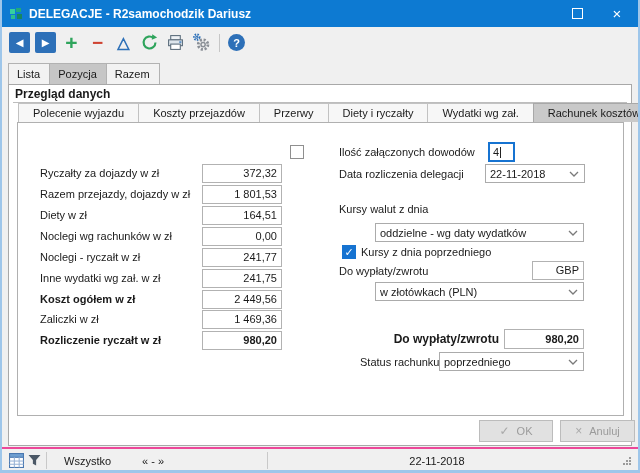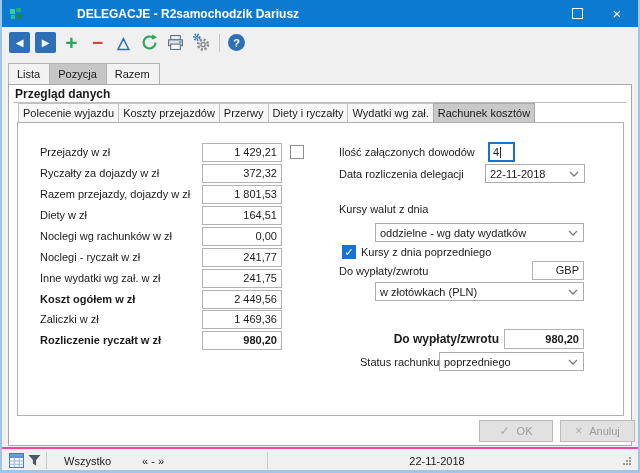--- a/index.html
+++ b/index.html
@@ -4,21 +4,21 @@
 <style>
   html,body{margin:0;padding:0;background:#d7d7d7;}
   .window{
     position:relative;width:640px;height:473px;box-sizing:border-box;
     border-left:2px solid #9ec6ea;border-right:2px solid #9ec6ea;border-bottom:3px solid #9ec6ea;
     background:#f0f0f0;font-family:"Liberation Sans",sans-serif;font-size:11px;color:#1a1a1a;
     overflow:hidden;
   }
   
   .titlebar{position:absolute;left:0;top:0;right:0;height:27px;background:#0d7ad2;
-    display:flex;align-items:center;padding-left:7px;color:#fff;gap:48px;}
+    display:flex;align-items:center;padding-left:7px;color:#fff;}
   .titlebar .apptitle{font-size:12px;font-weight:bold;margin-left:6px;white-space:nowrap;}
   .tb-btn{position:absolute;top:0;width:34px;height:27px;display:flex;align-items:center;justify-content:center;}
   .tb-max{right:44px;}
   .tb-max .box{width:9px;height:9px;border:1px solid #fff;}
   .tb-close{right:4px;font-size:15px;color:#fff;}
   
   .toolbar{position:absolute;left:0;top:27px;right:0;height:31px;background:#f0f0f0;
     display:flex;align-items:center;padding-left:7px;}
   .tbtn{width:21px;height:21px;margin-right:5px;display:flex;align-items:center;justify-content:center;}
   .navsq{background:#2d70b8;border-radius:2px;color:#fff;font-size:10px;line-height:21px;}
@@ -31,21 +31,21 @@
   
   .outer-tabs{position:absolute;left:6px;top:60px;height:24px;display:flex;align-items:flex-end;}
   .otab{padding:4px 9px 4px 8px;border:1px solid #b2b2b2;border-bottom:none;background:#f2f2f2;
     margin-right:-1px;font-size:11px;margin-top:24px;}
   .otab.sel{background:#c6c6c6;}
   
   .panel{position:absolute;left:6px;top:84px;right:6px;bottom:24px;background:#fff;border:1px solid #a8a8a8;}
   .panel-title{position:absolute;left:6px;top:2px;font-size:12px;font-weight:bold;}
   .panel-rule{position:absolute;left:4px;right:4px;top:17px;border-top:1px solid #bdbdbd;}
   .inner-tabs{position:absolute;left:9px;top:19px;height:18px;display:flex;align-items:flex-end;z-index:2;}
-  .itab{padding:3px 4px;border:1px solid #c2c2c2;border-bottom:none;background:#f7f7f7;
+  .itab{padding:3px 14px;border:1px solid #c2c2c2;border-bottom:none;background:#f7f7f7;
     margin-right:-1px;font-size:11px;white-space:nowrap;}
   .itab.sel{background:#c9c9c9;border-color:#a8a8a8;}
   .tabpage{position:absolute;left:8px;right:7px;top:37px;bottom:29px;border:1px solid #b0b0b0;background:#fff;}
   
   .form{position:absolute;left:0;top:0;right:0;bottom:0;pointer-events:none;}
   .form *{pointer-events:auto;}
   .lrow{position:absolute;left:38px;width:242px;height:19px;}
   .flabel{line-height:19px;white-space:nowrap;}
   .ffield{position:absolute;right:0;top:0;width:80px;height:19px;box-sizing:border-box;
     background:#fff;border:1px solid #b2b2b2;text-align:right;padding-right:4px;line-height:17px;}
@@ -160,24 +160,20 @@
       <div class="itab">Przerwy</div>
       <div class="itab">Diety i ryczałty</div>
       <div class="itab">Wydatki wg zał.</div>
       <div class="itab sel">Rachunek kosztów</div>
     </div>
     <div class="tabpage"></div>
   </div>
 
   <div class="form">
 
-    <div class="lrow" style="top:143px">
-      <span class="flabel">Przejazdy w zł</span>
-      <div class="ffield">1 429,21</div>
-    </div>
     <div class="cb" style="left:288px;top:145px"></div>
     <div class="lrow" style="top:164px">
       <span class="flabel">Ryczałty za dojazdy w zł</span>
       <div class="ffield">372,32</div>
     </div>
     <div class="lrow" style="top:185px">
       <span class="flabel">Razem przejazdy, dojazdy w zł</span>
       <div class="ffield">1 801,53</div>
     </div>
     <div class="lrow" style="top:206px">

